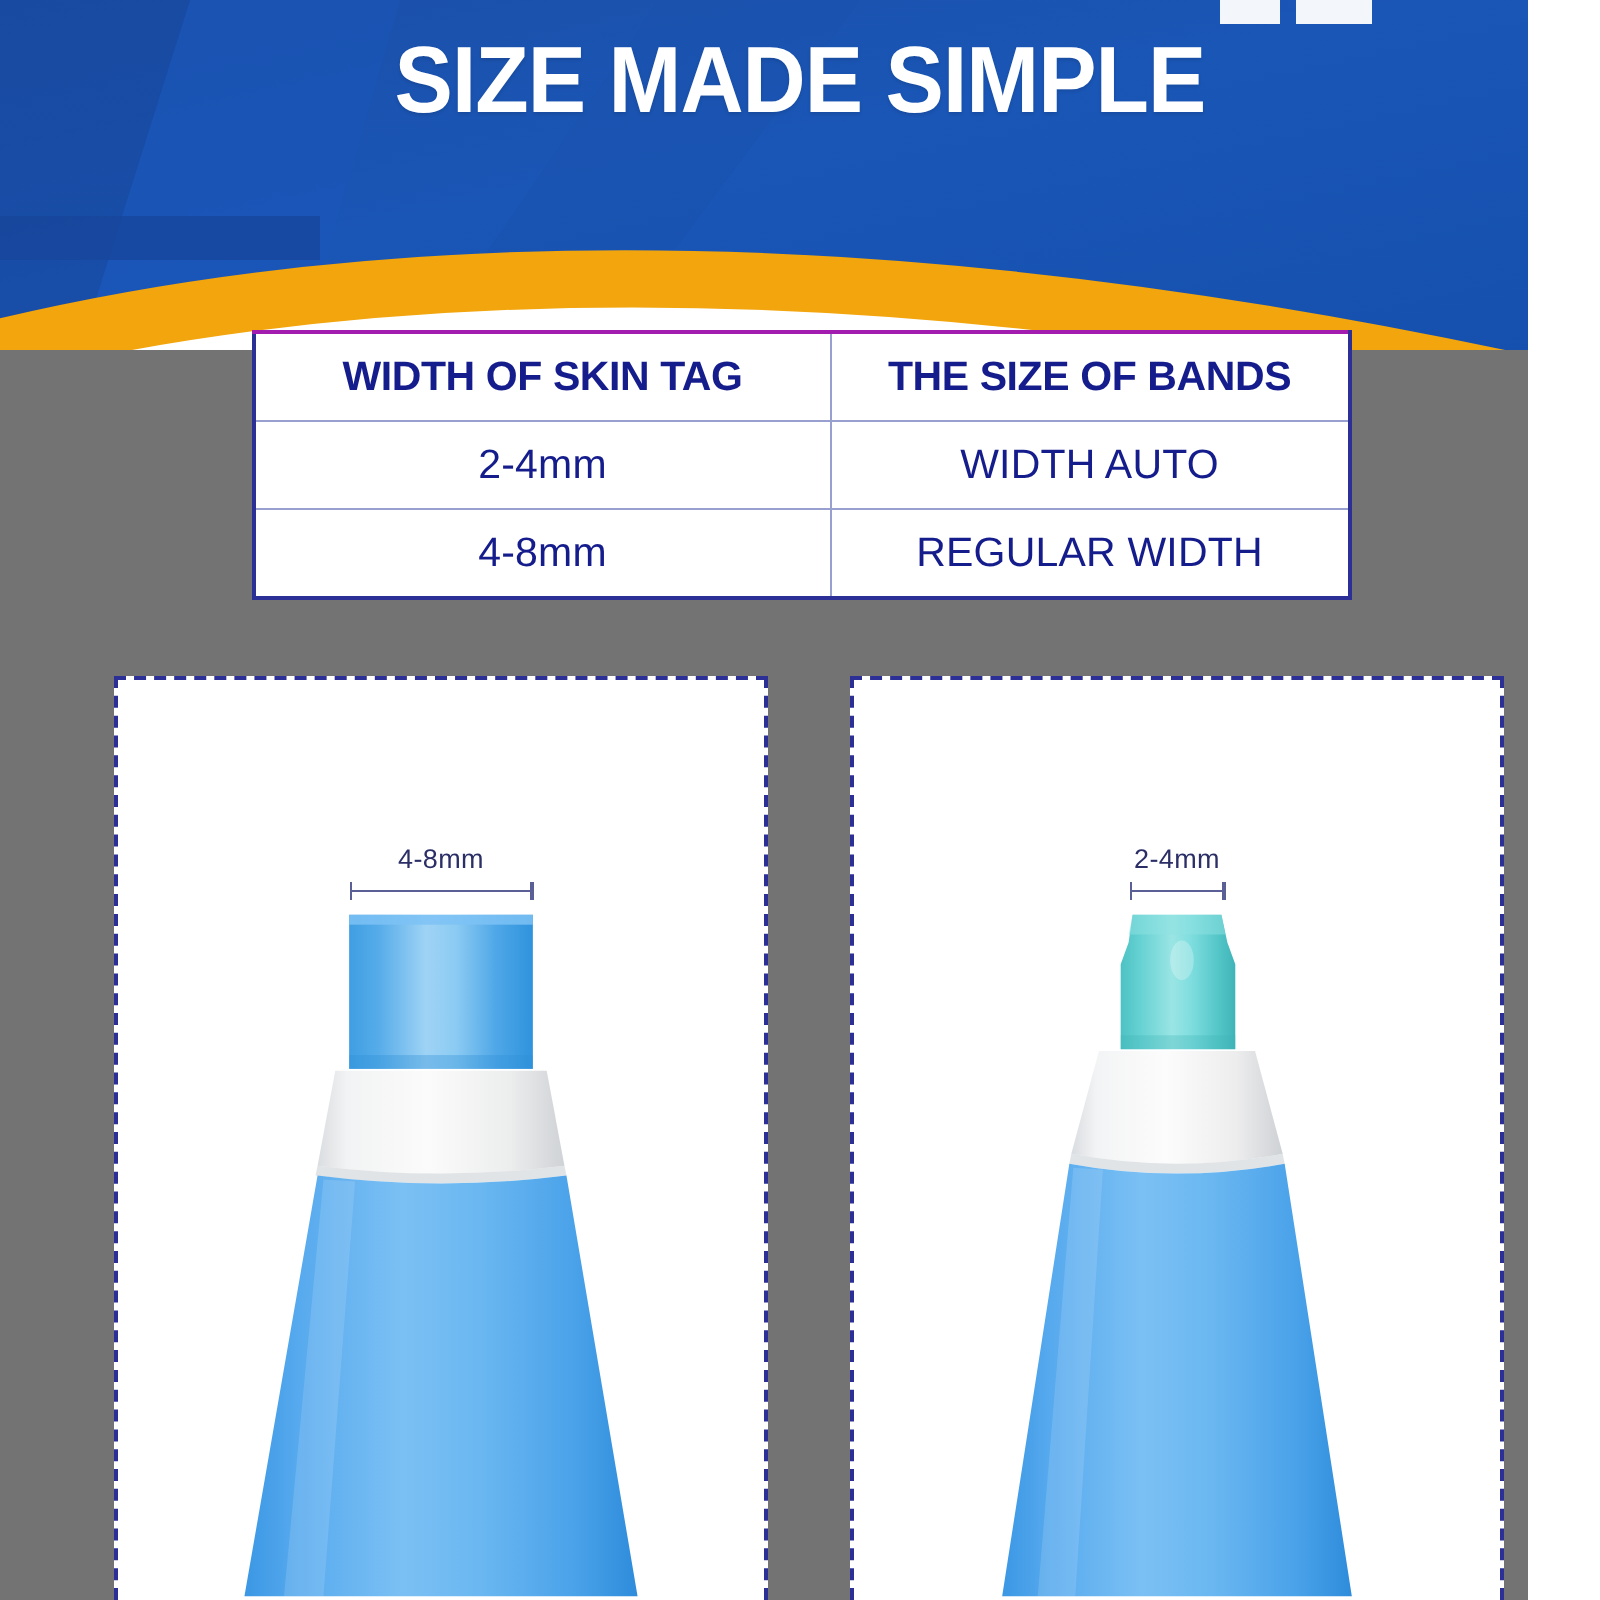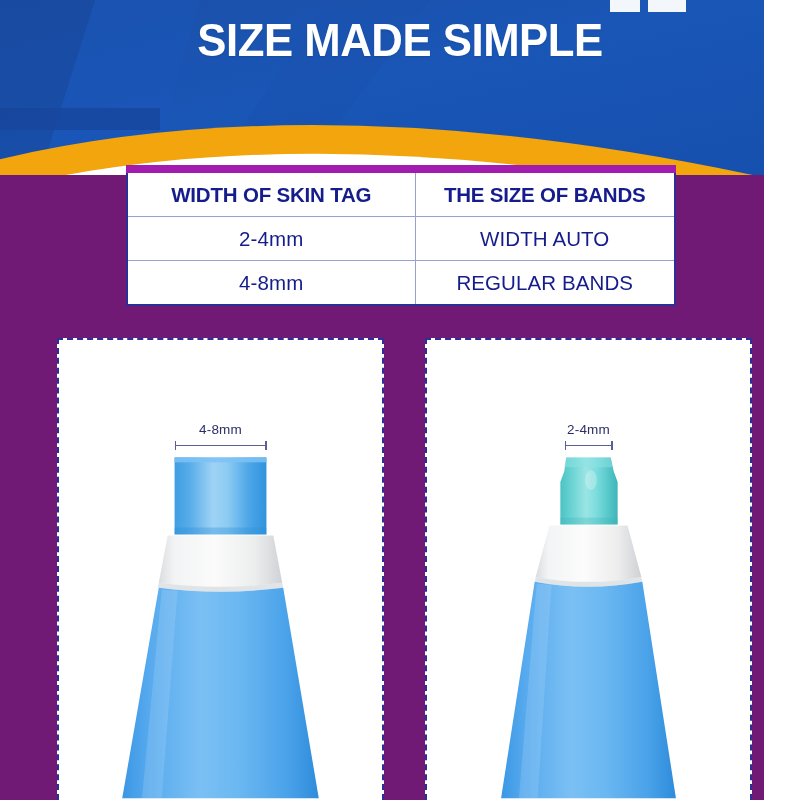--- a/index.html
+++ b/index.html
@@ -9,21 +9,21 @@
   }
   body {
     font-family: "Liberation Sans", sans-serif;
   }
 
   #page {
     position: relative;
     width: 764px;
     height: 800px;
     overflow: hidden;
-    background: #701a75;
+    background: #737373;
   }
 
   
   .banner {
     position: absolute;
     left: 0;
     top: 0;
     width: 800px;
     height: 175px;
     overflow: hidden;
@@ -76,21 +76,21 @@
     font-size: 20.5px;
     letter-spacing: -0.2px;
   }
   .size-table tr.body td {
     font-weight: normal;
     font-size: 20.5px;
     letter-spacing: 0.1px;
   }
   .size-table .outer-l { border-left: 2px solid #2b2f96; }
   .size-table .outer-r { border-right: 2px solid #2b2f96; }
-  .size-table tr.head td { border-top: 8px solid #a21caf; }
+  .size-table tr.head td { border-top: 2px solid #a21caf; }
   .size-table tr.last td { border-bottom: 2px solid #2b2f96; }
   .col-a { width: 288px; }
   .col-b { width: 260px; }
 
   
   .panel {
     position: absolute;
     top: 338px;
     height: 462px;
     border: 2px dashed #2b2f96;
@@ -202,21 +202,21 @@
       <tr class="head">
         <td class="outer-l">WIDTH OF SKIN TAG</td>
         <td class="outer-r">THE SIZE OF BANDS</td>
       </tr>
       <tr class="body">
         <td class="outer-l">2-4mm</td>
         <td class="outer-r">WIDTH AUTO</td>
       </tr>
       <tr class="body last">
         <td class="outer-l">4-8mm</td>
-        <td class="outer-r">REGULAR BANDS</td>
+        <td class="outer-r">REGULAR WIDTH</td>
       </tr>
     </tbody>
   </table>
 
   <div class="panel panel-left">
     <div class="stage">
 
       <div class="dim" style="top:82px;">
         <div class="dim-label">4-8mm</div>
         <div class="dim-rule" style="width:92px;">

